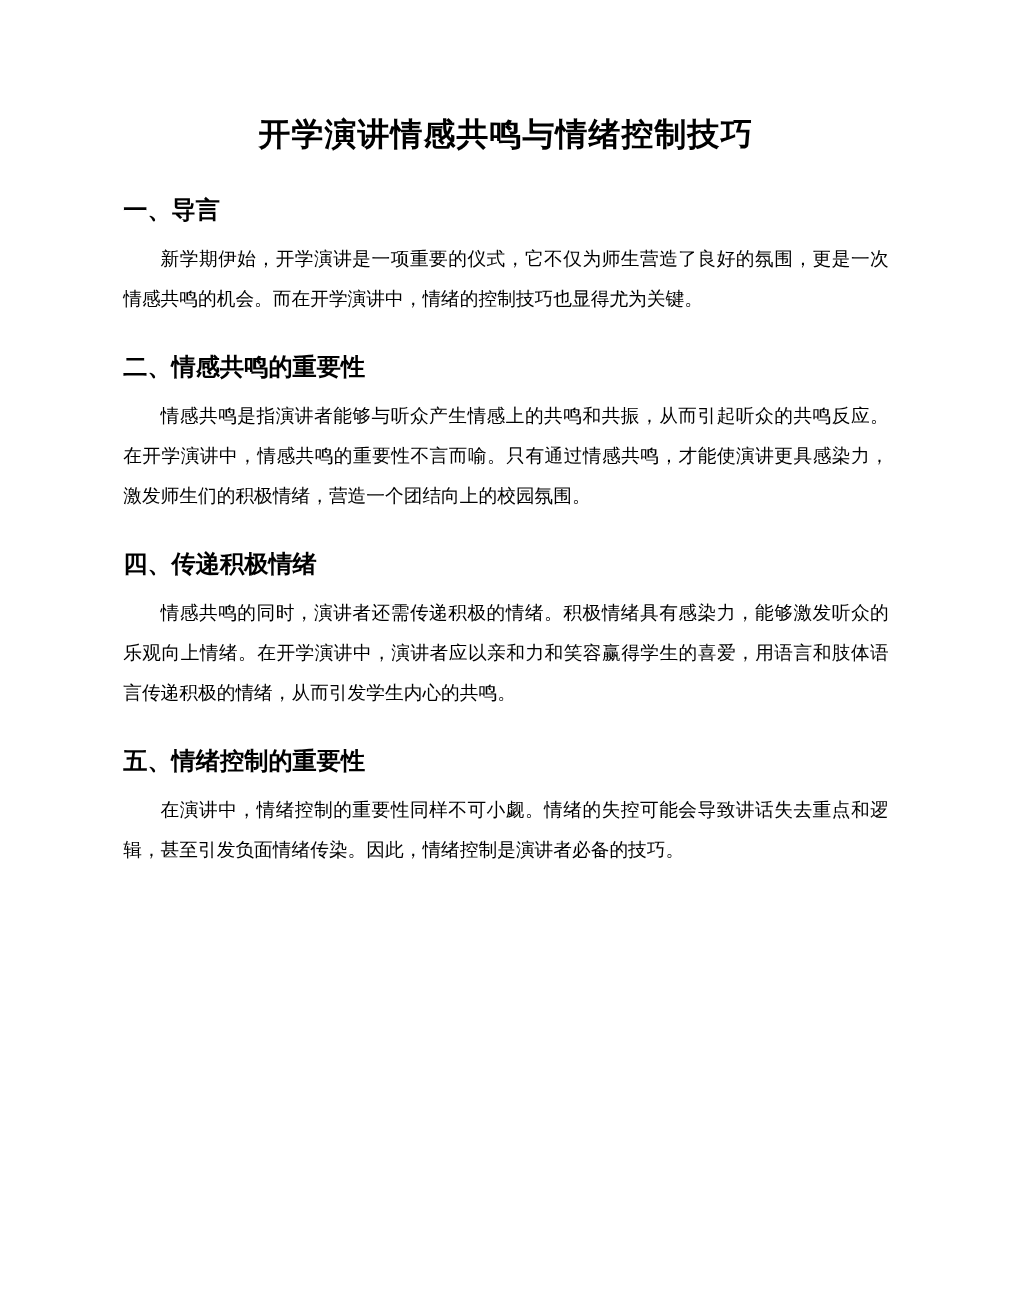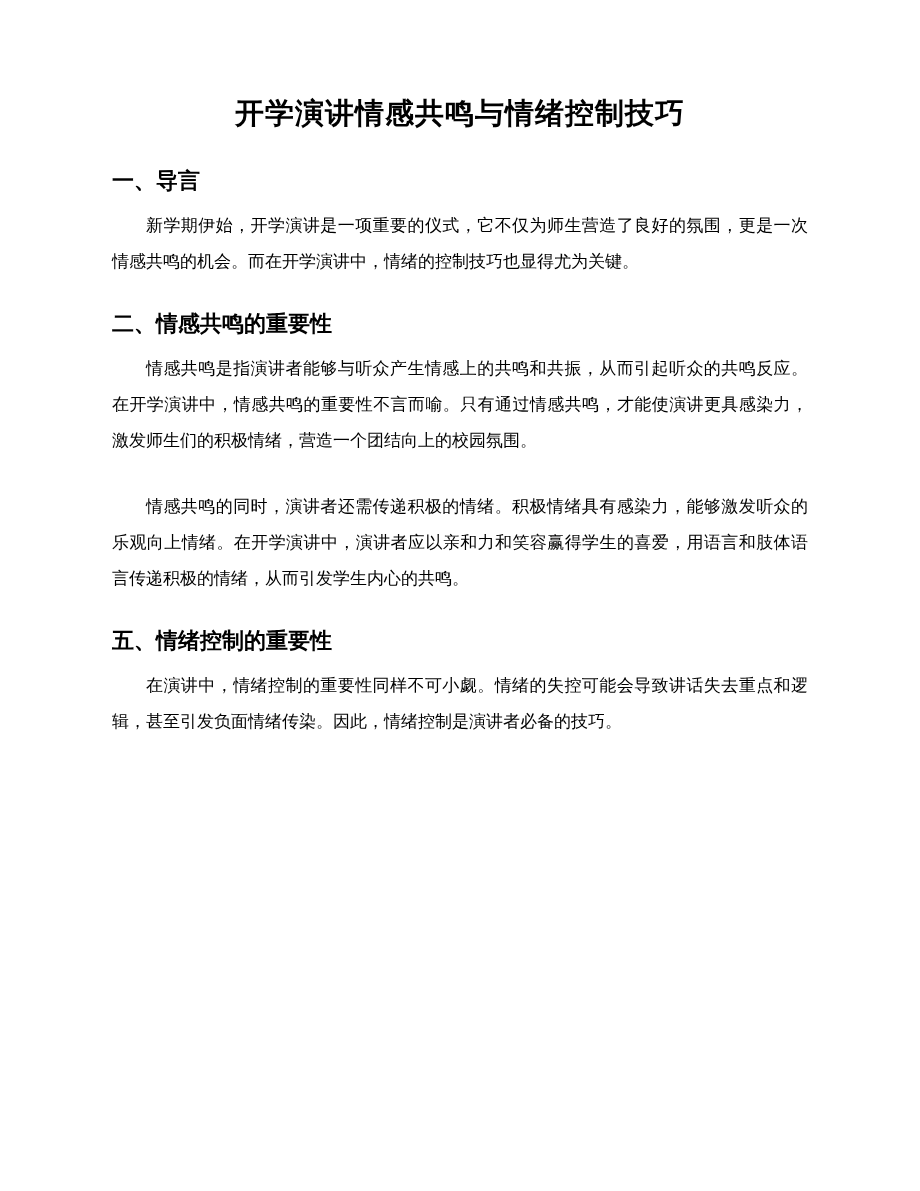--- a/index.html
+++ b/index.html
@@ -4,21 +4,21 @@
 <style>
   html, body {
     margin: 0;
     padding: 0;
     background: #ffffff;
   }
   .page {
     position: relative;
     width: 920px;
     height: 1037px;
-    margin: 0 auto;
+    margin: 10px auto;
     background: #ffffff;
     box-sizing: border-box;
     padding: 95px 112px 0 112px;
     font-family: "Liberation Sans", "DejaVu Sans", sans-serif;
     color: #000000;
     overflow: hidden;
   }
   .doc-title {
     font-size: 29px;
     font-weight: bold;
@@ -55,20 +55,21 @@
     <p class="section-paragraph">新学期伊始，开学演讲是一项重要的仪式，它不仅为师生营造了良好的氛围，更是一次情感共鸣的机会。而在开学演讲中，情绪的控制技巧也显得尤为关键。</p>
   </div>
 
   <div>
     <h2 class="section-heading">二、情感共鸣的重要性</h2>
     <p class="section-paragraph">情感共鸣是指演讲者能够与听众产生情感上的共鸣和共振，从而引起听众的共鸣反应。在开学演讲中，情感共鸣的重要性不言而喻。只有通过情感共鸣，才能使演讲更具感染力，激发师生们的积极情绪，营造一个团结向上的校园氛围。</p>
   </div>
 
 
   <div>
+    <h2 class="section-heading">四、传递积极情绪</h2>
     <p class="section-paragraph">情感共鸣的同时，演讲者还需传递积极的情绪。积极情绪具有感染力，能够激发听众的乐观向上情绪。在开学演讲中，演讲者应以亲和力和笑容赢得学生的喜爱，用语言和肢体语言传递积极的情绪，从而引发学生内心的共鸣。</p>
   </div>
 
   <div>
     <h2 class="section-heading">五、情绪控制的重要性</h2>
     <p class="section-paragraph">在演讲中，情绪控制的重要性同样不可小觑。情绪的失控可能会导致讲话失去重点和逻辑，甚至引发负面情绪传染。因此，情绪控制是演讲者必备的技巧。</p>
   </div>
 
 
 </div>

